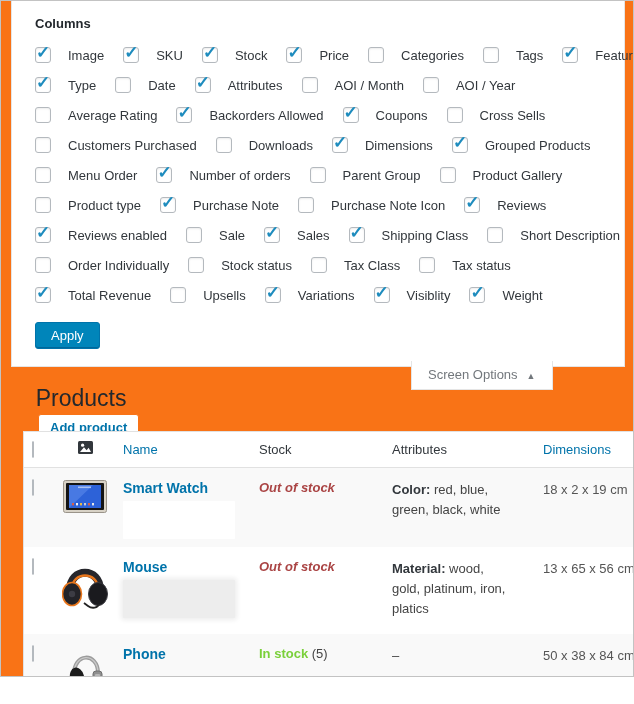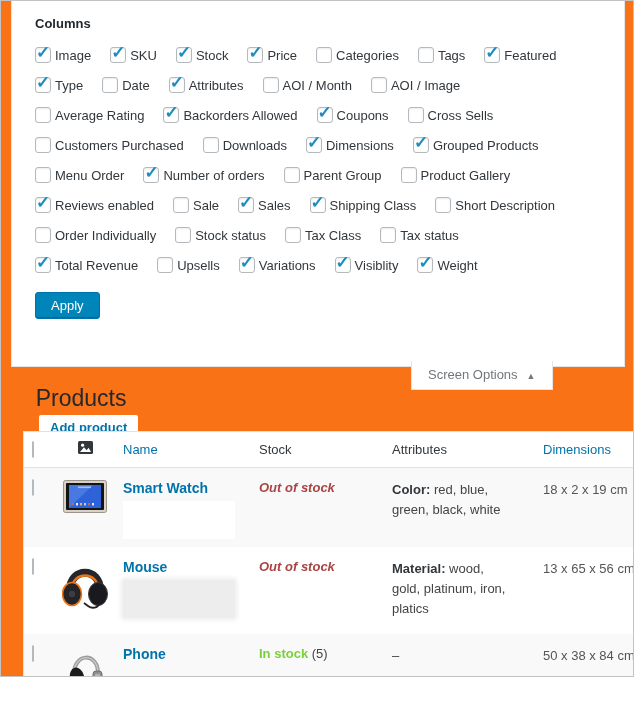--- a/index.html
+++ b/index.html
@@ -19,21 +19,21 @@
   .cb-item { display:inline-flex; align-items:center; margin-right:19px; cursor:pointer; }
   .cb {
     position:relative; width:16px; height:16px; flex:0 0 16px;
     background:#fff; border:1px solid #b4b9be; border-radius:3px;
     box-shadow:inset 0 1px 2px rgba(0,0,0,.08);
   }
   .cb.checked::after {
     content:"\2713"; position:absolute; left:0px; top:-5px;
     color:#1e8cbe; font-size:17px; font-weight:bold; line-height:1.2;
   }
-  .cb-label { margin-left:4px; color:#32373c; white-space:nowrap; }
+  .cb-label { margin-left:17px; color:#32373c; white-space:nowrap; }
   .apply-btn {
     display:inline-block; margin-top:12px; padding:5px 15px;
     background:#0085ba; color:#fff; font-size:13px; font-weight:normal;
     font-family:"Liberation Sans", sans-serif;
     border:1px solid #0073aa; border-radius:3px;
     box-shadow:inset 0 -1px 0 #006799; cursor:pointer;
   }
   
   .so-tab {
     position:absolute; left:410px; top:360px; height:29px;
@@ -131,21 +131,21 @@
           <label class="cb-item">
             <span class="cb checked"></span>
             <span class="cb-label">Attributes</span>
           </label>
           <label class="cb-item">
             <span class="cb"></span>
             <span class="cb-label">AOI / Month</span>
           </label>
           <label class="cb-item">
             <span class="cb"></span>
-            <span class="cb-label">AOI / Image</span>
+            <span class="cb-label">AOI / Year</span>
           </label>
         </div>
         <div class="cb-row">
           <label class="cb-item">
             <span class="cb"></span>
             <span class="cb-label">Average Rating</span>
           </label>
           <label class="cb-item">
             <span class="cb checked"></span>
             <span class="cb-label">Backorders Allowed</span>
@@ -186,20 +186,38 @@
             <span class="cb checked"></span>
             <span class="cb-label">Number of orders</span>
           </label>
           <label class="cb-item">
             <span class="cb"></span>
             <span class="cb-label">Parent Group</span>
           </label>
           <label class="cb-item">
             <span class="cb"></span>
             <span class="cb-label">Product Gallery</span>
+          </label>
+        </div>
+        <div class="cb-row">
+          <label class="cb-item">
+            <span class="cb"></span>
+            <span class="cb-label">Product type</span>
+          </label>
+          <label class="cb-item">
+            <span class="cb checked"></span>
+            <span class="cb-label">Purchase Note</span>
+          </label>
+          <label class="cb-item">
+            <span class="cb"></span>
+            <span class="cb-label">Purchase Note Icon</span>
+          </label>
+          <label class="cb-item">
+            <span class="cb checked"></span>
+            <span class="cb-label">Reviews</span>
           </label>
         </div>
         <div class="cb-row">
           <label class="cb-item">
             <span class="cb checked"></span>
             <span class="cb-label">Reviews enabled</span>
           </label>
           <label class="cb-item">
             <span class="cb"></span>
             <span class="cb-label">Sale</span>

